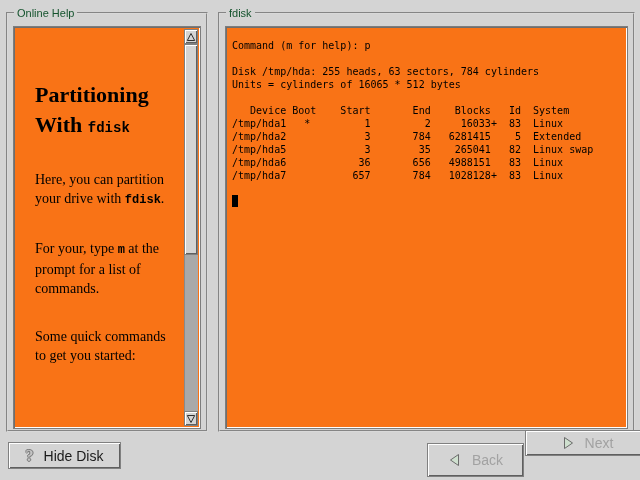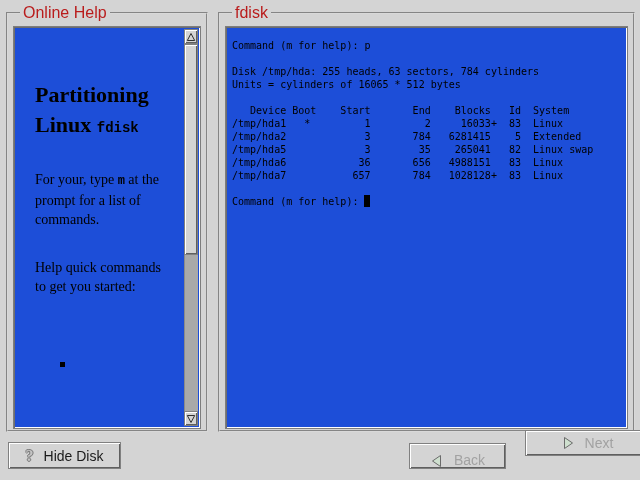--- a/index.html
+++ b/index.html
@@ -10,26 +10,26 @@
     -webkit-font-smoothing:none;
   }
   *{box-sizing:border-box;}
 
   
   .frame{
     position:absolute;
     border:2px groove #d9d9d9;
   }
   .frame-label{
-    position:absolute;top:-8px;left:12px;
+    position:absolute;top:-8px;left:6px;
     background:#d4d4d4;padding:0 3px;
-    font-size:16px;line-height:14px;color:#b91c1c;
+    font-size:11px;line-height:14px;color:#14532d;
   }
   .sunken{
-    background:#1d4ed8;
+    background:#f97316;
     border:1px solid #7d7d7d;
     box-shadow:inset 1px 1px 0 #6e6e6e, inset -1px -1px 0 #ffffff;
   }
   .raised{
     background:#d4d4d4;
     border:1px solid #808080;
     box-shadow:inset 1px 1px 0 #ffffff, inset -1px -1px 0 #5f5f5f;
   }
 
   
@@ -76,45 +76,47 @@
   #terminal-text pre{margin:0;font:inherit;white-space:pre;}
   .prompt-line{margin-top:13px;white-space:pre;}
   .cursor{display:inline-block;width:6px;height:12px;background:#000;vertical-align:-2px;}
 
   
   .btn{
     position:absolute;display:flex;align-items:center;justify-content:center;
     gap:10px;font-size:14px;color:#1a1a1a;cursor:default;
   }
   #hide-help-button{left:8px;top:442px;width:113px;height:27px;}
-  #back-button{left:409px;top:443px;width:97px;height:26px;align-items:flex-end;}
+  #back-button{left:427px;top:443px;width:97px;height:34px;}
   #next-button{left:525px;top:430px;width:124px;height:26px;}
   .btn-dim{color:#a2a2a2;}
   .qmark{
     font-family:"Liberation Serif",serif;font-weight:bold;font-size:16px;line-height:16px;
     color:#c4c4c4;
     text-shadow:-1px 0 0 #787878,1px 0 0 #787878,0 -1px 0 #787878,0 1px 0 #787878;
   }
   .nav-arrow polygon{fill:#cfe0cf;stroke:#6b6b6b;stroke-width:1;}
   .sb-arrow polygon{fill:#d4d4d4;stroke:#2f2f2f;stroke-width:1;}
 </style>
 </head>
 <body>
 
 <div class="frame" style="left:6px;top:12px;width:202px;height:420px;">
   <span class="frame-label">Online Help</span>
 
   <div id="help-viewport" class="sunken">
     <div id="help-content">
       <h1><span>Partitioning
-Linux</span> <span class="code">fdisk</span></h1>
+With</span> <span class="code">fdisk</span></h1>
+      <p><span>Here, you can partition
+your drive with </span><span class="code">fdisk</span><span>.</span></p>
       <p><span>For your, type </span><span class="code">m</span><span> at the
 prompt for a list of
 commands.</span></p>
-      <p>Help quick commands
+      <p>Some quick commands
 to get you started:</p>
       <ul>
         <li></li>
         
         
       </ul>
     </div>
 
     <div id="help-scrollbar">
       <div id="sb-up" class="sb-btn raised">
@@ -141,21 +143,21 @@
 
 Disk /tmp/hda: 255 heads, 63 sectors, 784 cylinders
 Units = cylinders of 16065 * 512 bytes
 
    Device Boot    Start       End    Blocks   Id  System
 /tmp/hda1   *         1         2     16033+  83  Linux
 /tmp/hda2             3       784   6281415    5  Extended
 /tmp/hda5             3        35    265041   82  Linux swap
 /tmp/hda6            36       656   4988151   83  Linux
 /tmp/hda7           657       784   1028128+  83  Linux</pre>
-      <div class="prompt-line"><span>Command (m for help): </span><span class="cursor"></span></div>
+      <div class="prompt-line"><span class="cursor"></span></div>
     </div>
   </div>
 </div>
 
 <div id="hide-help-button" class="btn raised">
   <span class="qmark">?</span>
   <span>Hide Disk</span>
 </div>
 
 <div id="back-button" class="btn raised">

